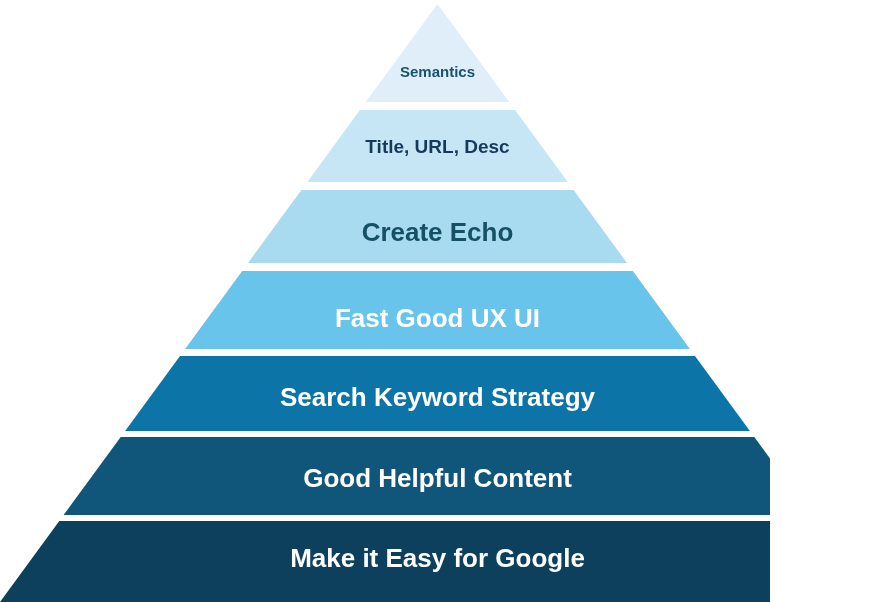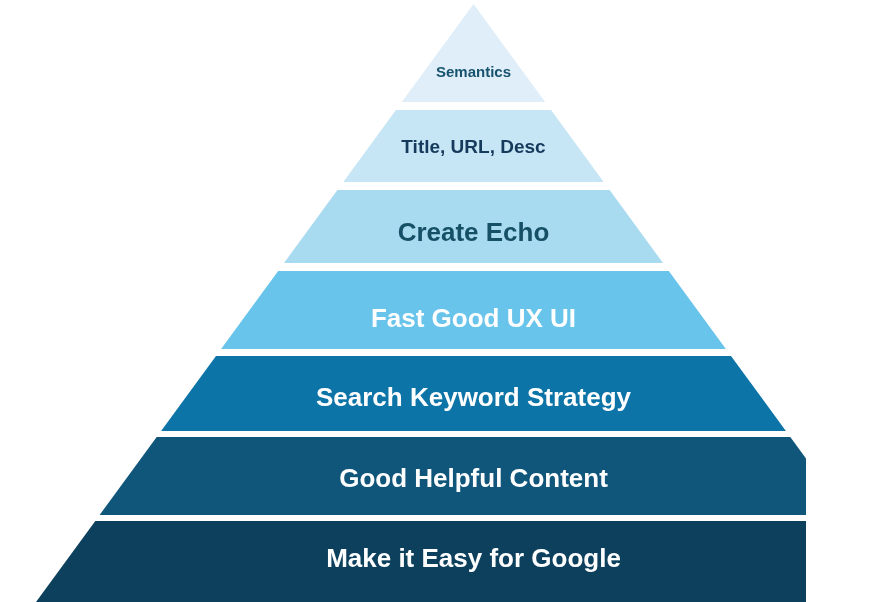--- a/index.html
+++ b/index.html
@@ -11,21 +11,20 @@
     width: 875px;
     height: 602px;
     font-family: "Liberation Sans", "DejaVu Sans", sans-serif;
   }
   .stage {
     position: relative;
     width: 770px;
     height: 602px;
     overflow: hidden;
     background: #ffffff;
-    padding-left: 36px;
   }
   svg {
     display: block;
   }
   svg text {
     font-family: "Liberation Sans", "DejaVu Sans", sans-serif;
     font-weight: 700;
   }
 </style>
 </head>

